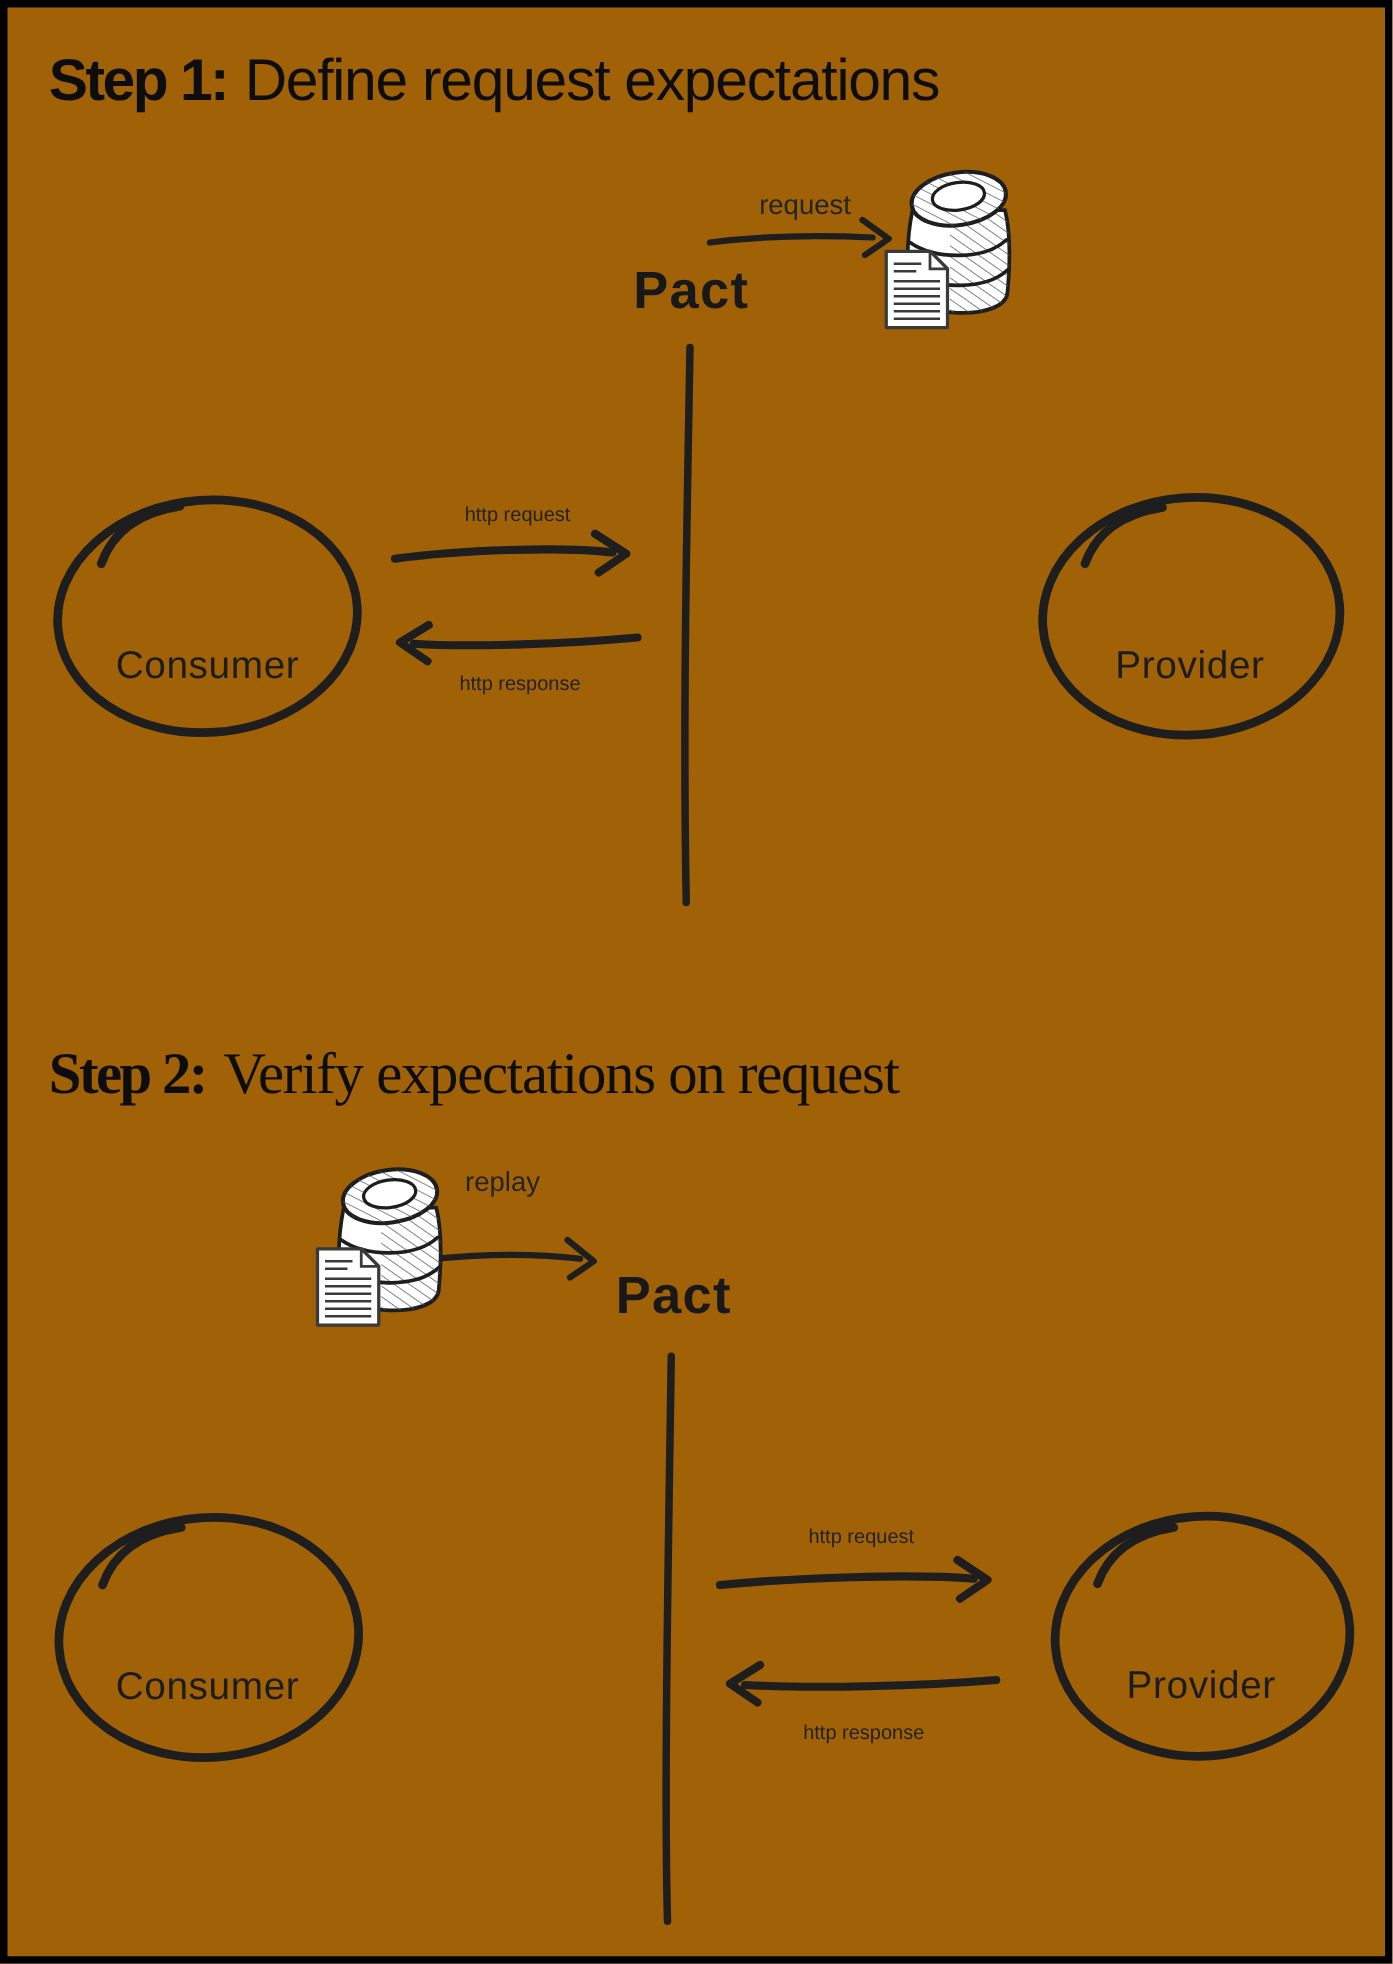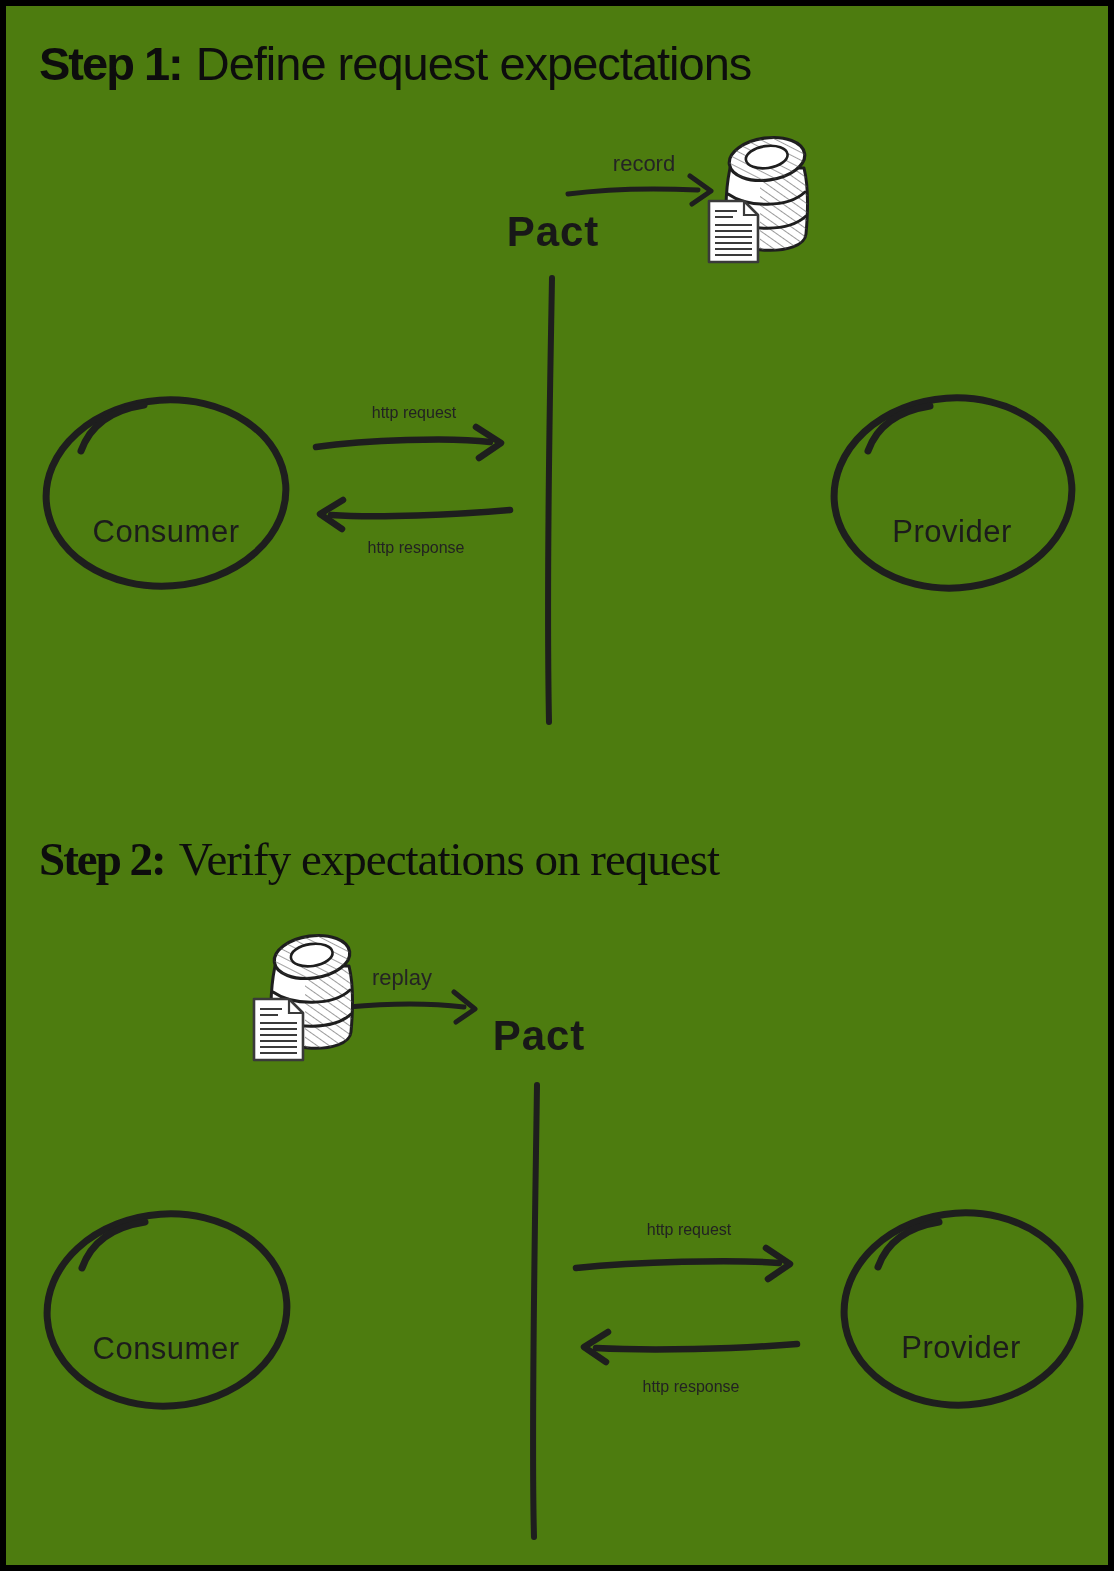--- a/index.html
+++ b/index.html
@@ -1,19 +1,19 @@
 <!DOCTYPE html>
 <html><head>
 <meta charset="utf-8">
 <style>
   html,body{margin:0;padding:0;background:#e8e8e8;}
   .page{
     position:relative;
     width:1114px;height:1571px;
-    background:#4d7c0f;
+    background:#a16207;
     border:6px solid #000000;
     box-sizing:border-box;
     overflow:hidden;
     font-family:"Liberation Sans", sans-serif;
     color:#1a1a1a;
   }
   .art{position:absolute;left:0;top:0;width:1114px;height:1571px;}
   .lbl{position:absolute;transform:translate(-50%,-50%);white-space:nowrap;color:#1c1c1c;}
   .title{
     position:absolute;left:33px;display:flex;align-items:baseline;gap:14px;
@@ -149,31 +149,31 @@
         <line x1="9" y1="51" x2="46" y2="51" stroke="#3a3a3a" stroke-width="2"></line>
         <line x1="9" y1="57" x2="46" y2="57" stroke="#3a3a3a" stroke-width="2"></line>
       </g>
     </svg>
   </div>
 
   <div class="title" style="top:30px;">
     <span class="bold">Step 1:</span>
     <span class="rest">Define request expectations</span>
   </div>
-  <div class="lbl small-label" style="left:638px;top:158px;">record</div>
+  <div class="lbl small-label" style="left:638px;top:158px;">request</div>
   <div class="lbl pact" style="left:547px;top:226px;">Pact</div>
   <div class="lbl arrow-label" style="left:408px;top:407px;">http request</div>
   <div class="lbl node-label" style="left:160px;top:486px;">Consumer</div>
   <div class="lbl node-label" style="left:946px;top:486px;">Provider</div>
   <div class="lbl arrow-label" style="left:410px;top:542px;">http response</div>
 
   <div class="title" style="top:826px;font-family:Liberation Serif, serif;">
     <span class="bold">Step 2:</span>
     <span class="rest">Verify expectations on request</span>
   </div>
-  <div class="lbl small-label" style="left:396px;top:972px;">replay</div>
+  <div class="lbl small-label" style="left:396px;top:940px;">replay</div>
   <div class="lbl pact" style="left:533px;top:1030px;">Pact</div>
   <div class="lbl arrow-label" style="left:683px;top:1224px;">http request</div>
   <div class="lbl node-label" style="left:160px;top:1303px;">Consumer</div>
   <div class="lbl node-label" style="left:955px;top:1302px;">Provider</div>
   <div class="lbl arrow-label" style="left:685px;top:1381px;">http response</div>
 
 </div>
 
 </body></html>

